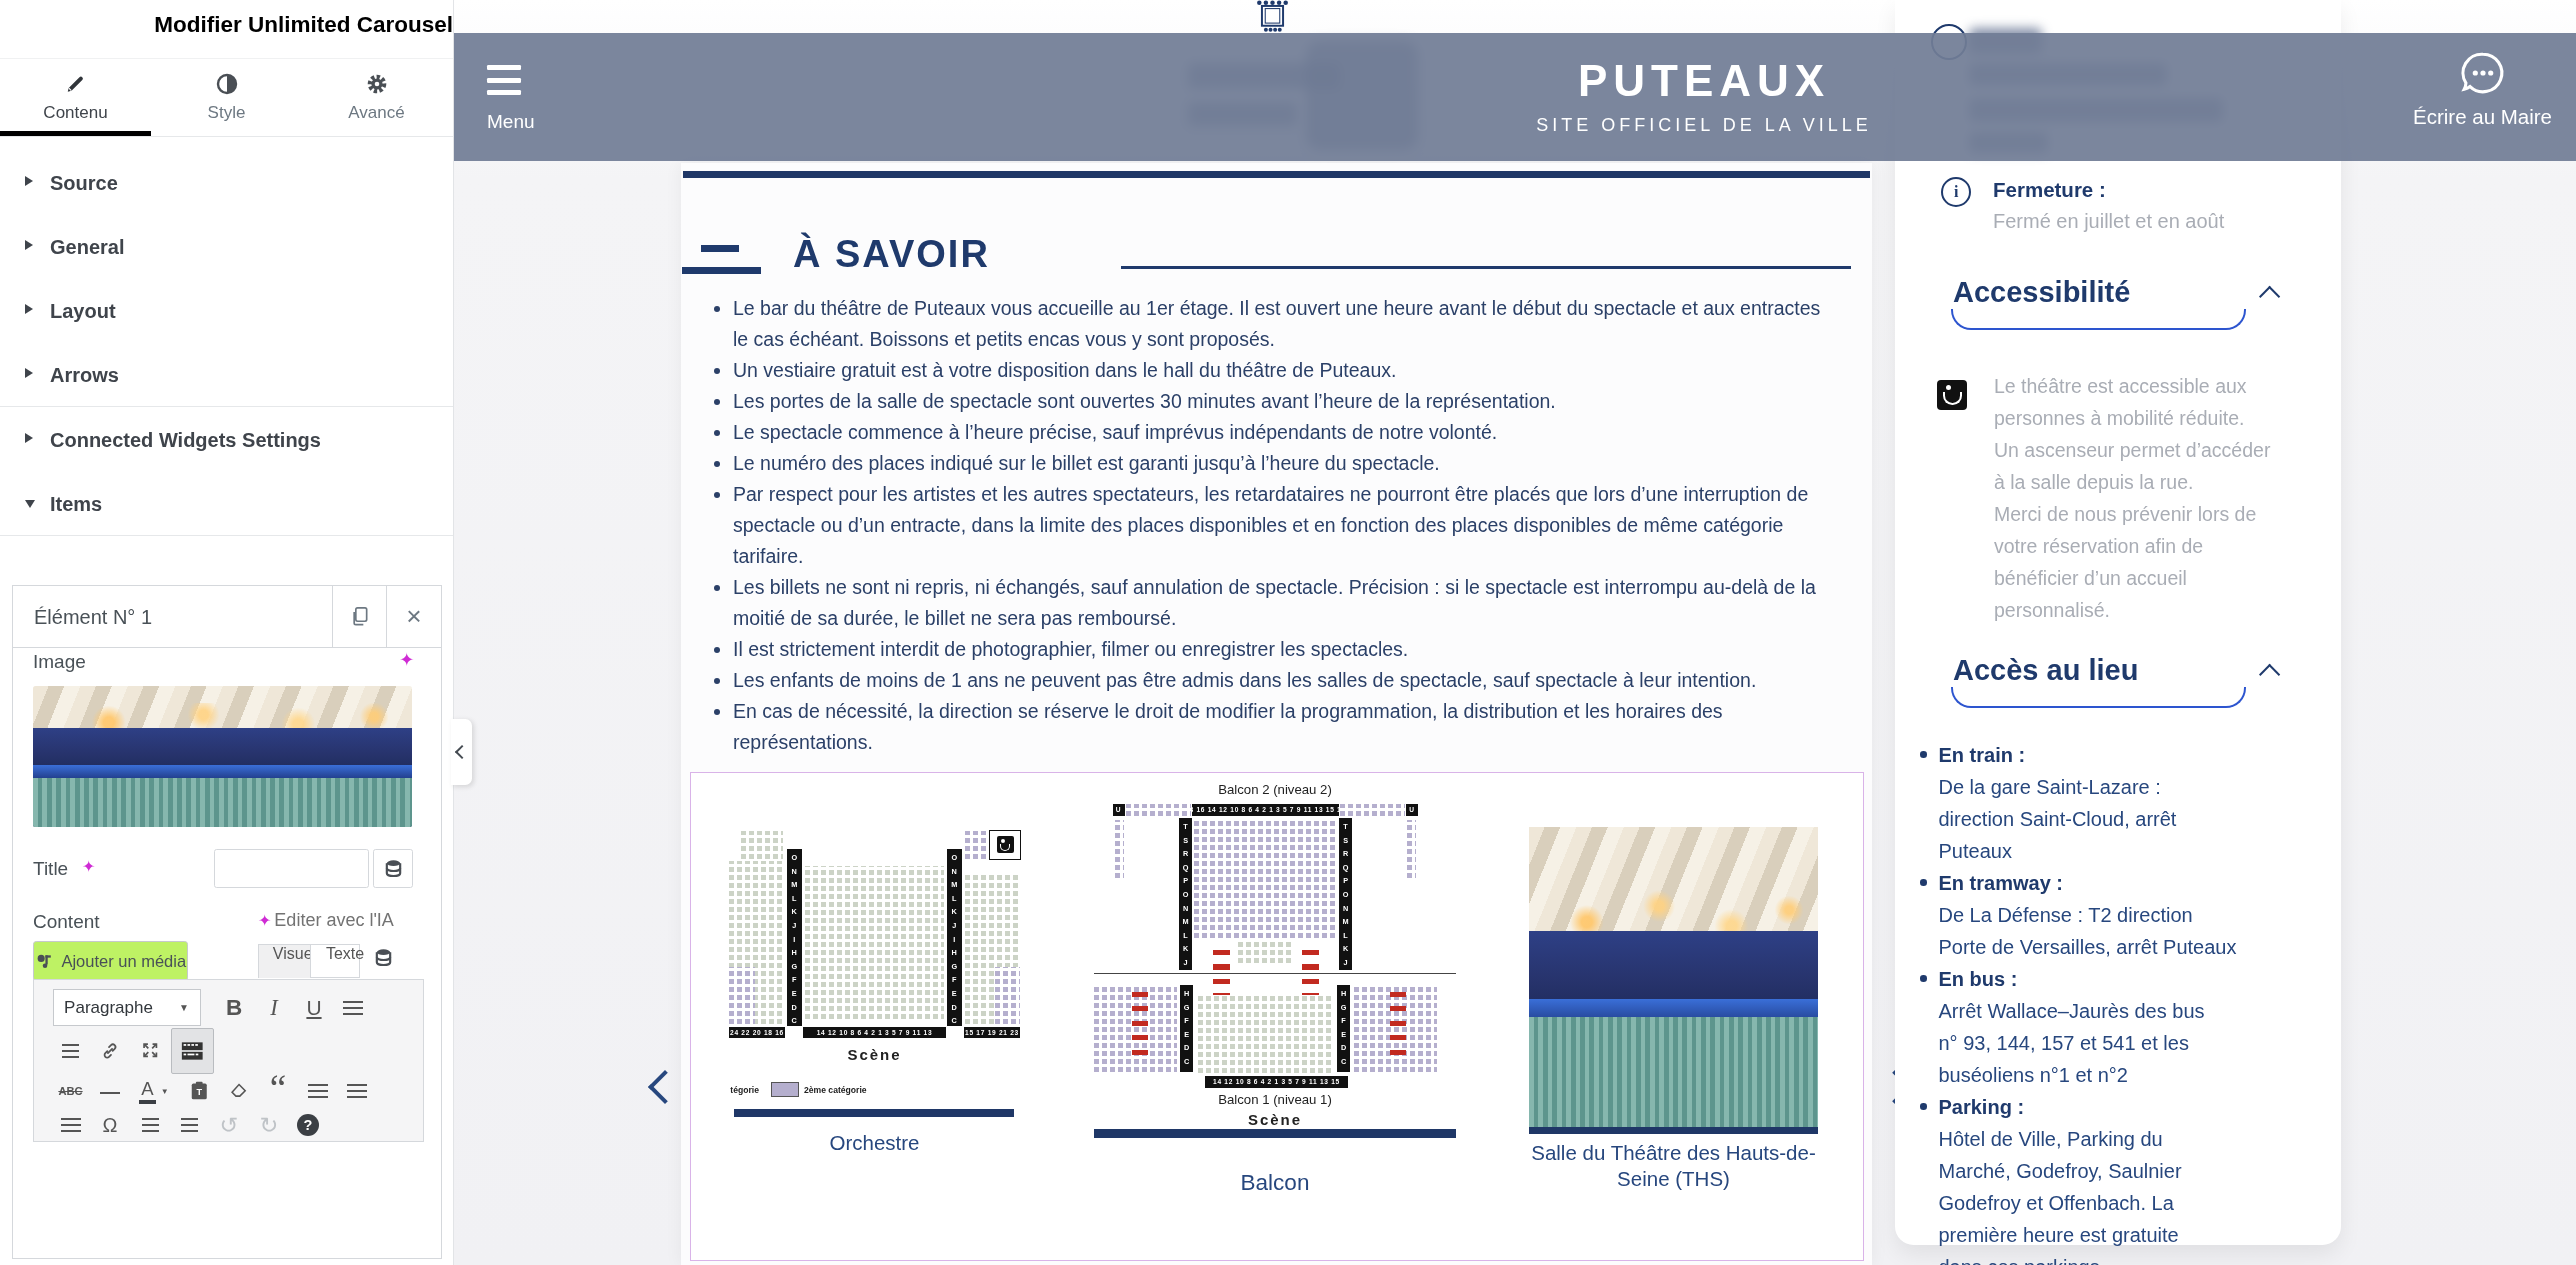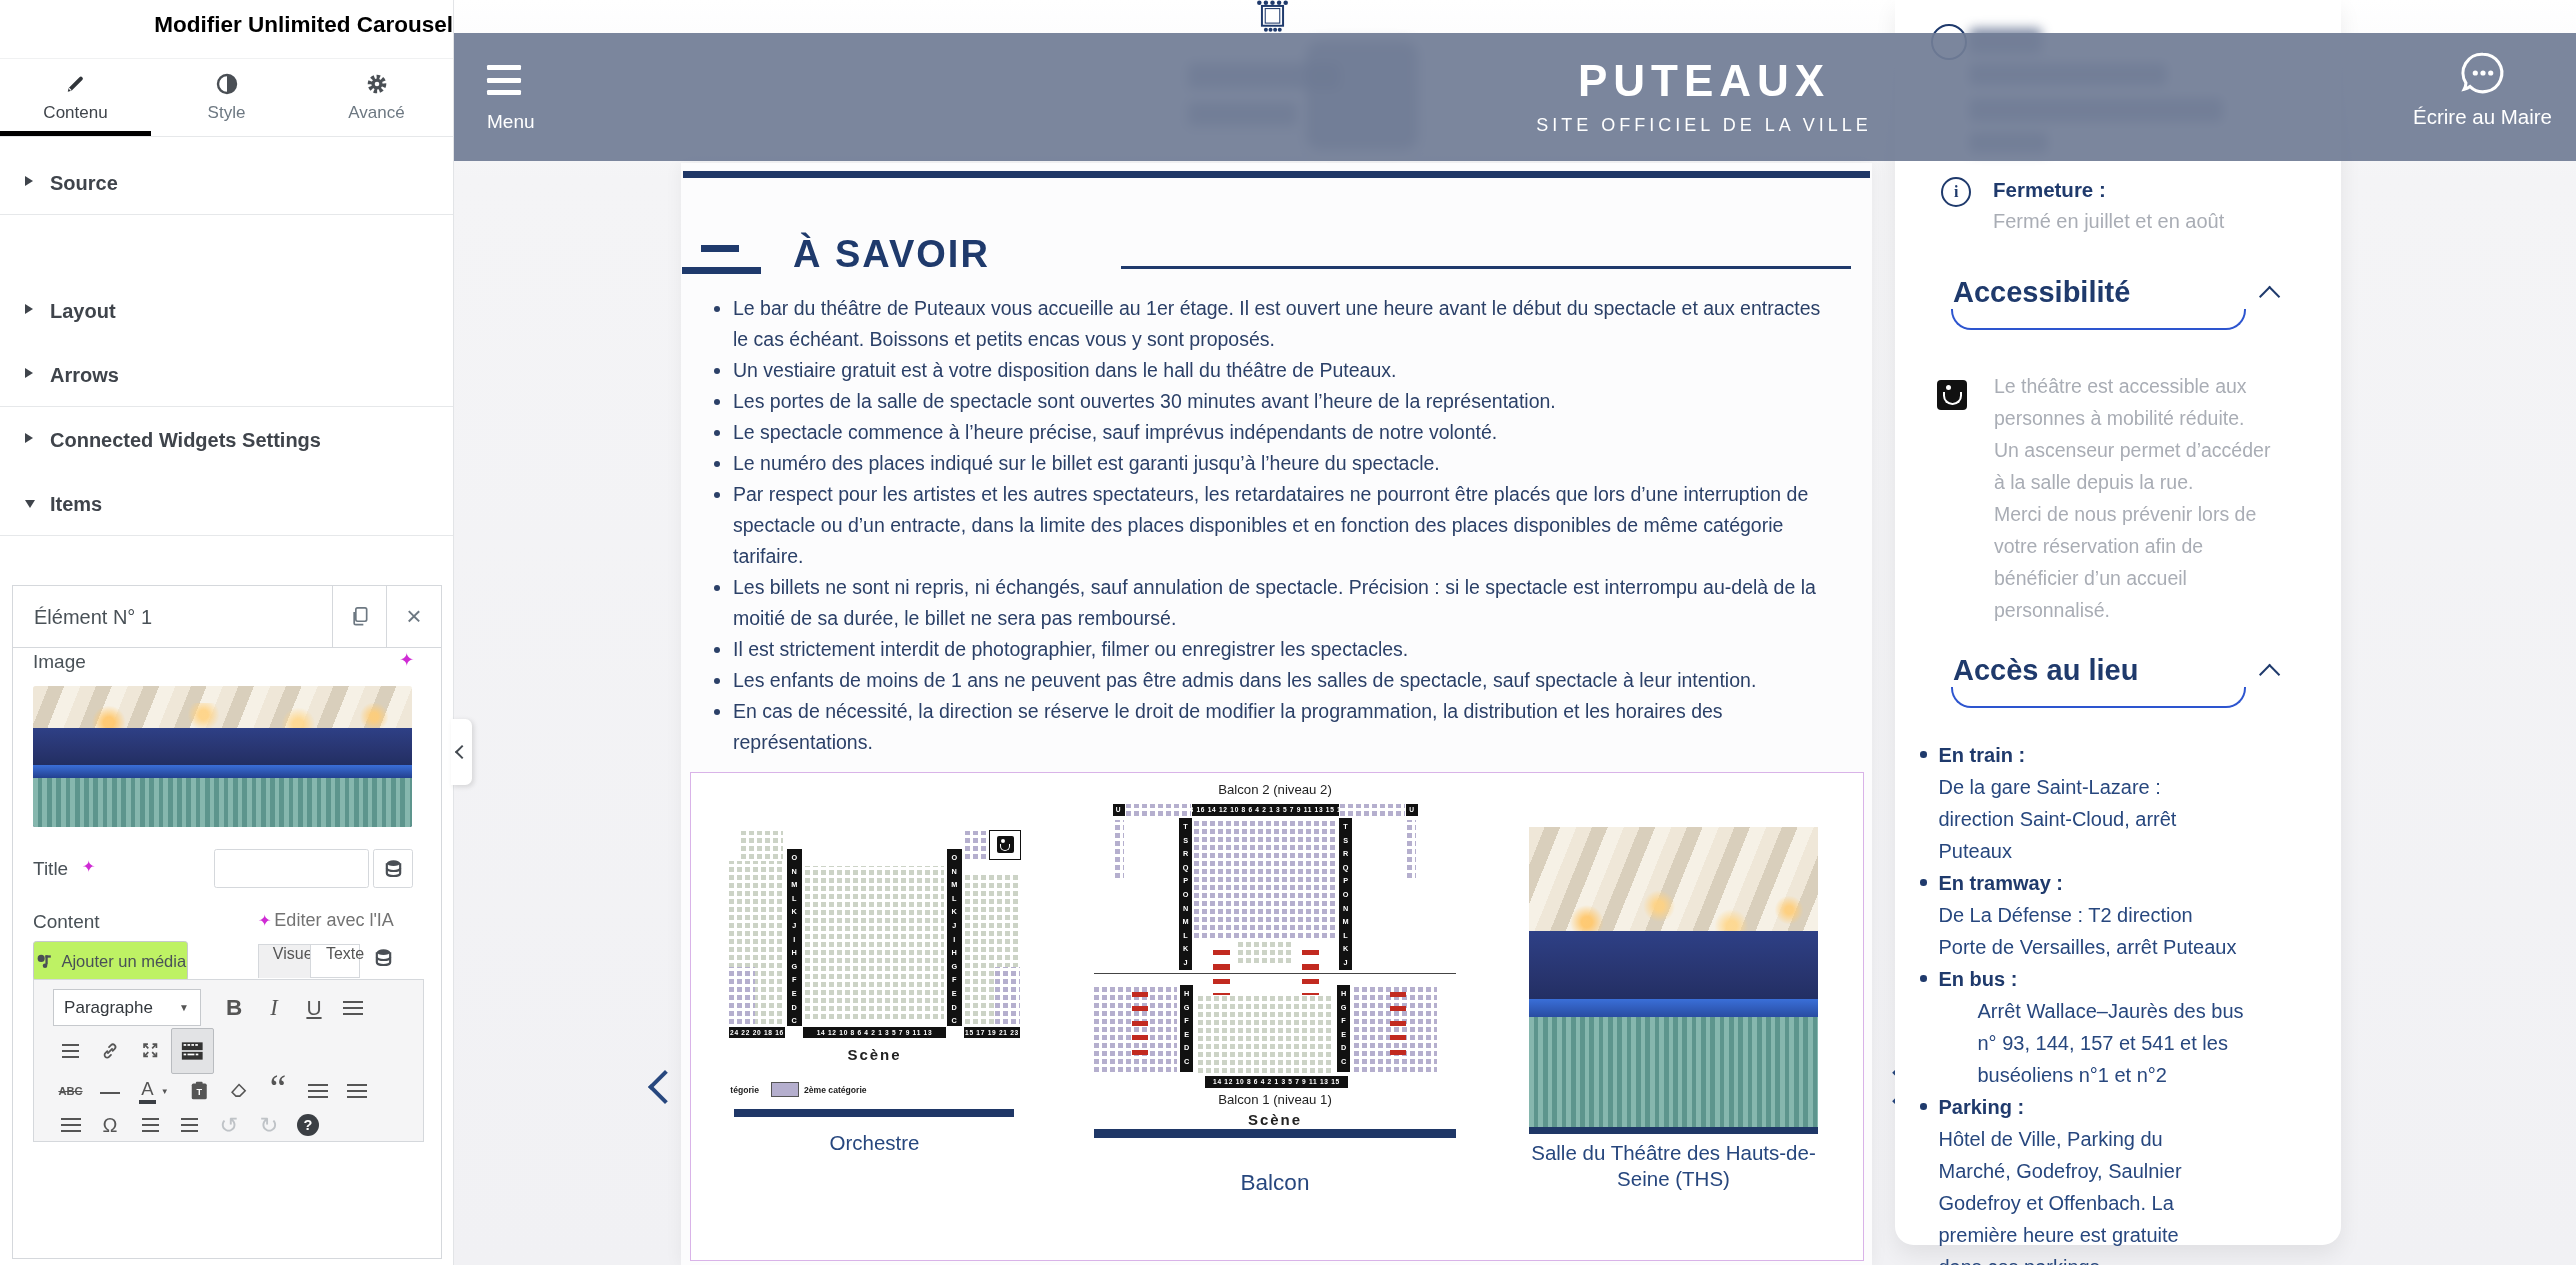--- a/index.html
+++ b/index.html
@@ -301,21 +301,21 @@
         <div class="acc-item">
           <div class="acc-label">En train :</div>
           <div class="acc-text" style="width:284px;">De la gare Saint-Lazare : direction Saint-Cloud, arrêt Puteaux</div>
         </div>
         <div class="acc-item">
           <div class="acc-label">En tramway :</div>
           <div class="acc-text" style="width:304px;">De La Défense : T2 direction Porte de Versailles, arrêt Puteaux</div>
         </div>
         <div class="acc-item">
           <div class="acc-label">En bus :</div>
-          <div class="acc-text" style="width:284px;margin-left:39px;">Arrêt Wallace–Jaurès des bus n° 93, 144, 157 et 541 et les buséoliens n°1 et n°2</div>
+          <div class="acc-text" style="width:284px;">Arrêt Wallace–Jaurès des bus n° 93, 144, 157 et 541 et les buséoliens n°1 et n°2</div>
         </div>
         <div class="acc-item">
           <div class="acc-label">Parking :</div>
           <div class="acc-text" style="width:284px;">Hôtel de Ville, Parking du Marché, Godefroy, Saulnier Godefroy et Offenbach. La première heure est gratuite dans ces parkings.</div>
         </div>
       </div>
     </div>
 
     <div class="abs band"></div>
 
@@ -377,20 +377,24 @@
               <circle cx="12" cy="12" r="2.3" fill="#fff"></circle>
           </svg>
         </span>
         <span class="lbl">Avancé</span>
       </div>
     </div>
 
     <div class="acc-row" style="top:150px;">
       <span class="caret"></span>
       <span class="albl">Source</span>
+    </div>
+    <div class="acc-row" style="top:214px;">
+      <span class="caret"></span>
+      <span class="albl">General</span>
     </div>
     <div class="acc-row" style="top:278px;">
       <span class="caret"></span>
       <span class="albl">Layout</span>
     </div>
     <div class="acc-row" style="top:342px;">
       <span class="caret"></span>
       <span class="albl">Arrows</span>
     </div>
     <div class="acc-row" style="top:407px;">

